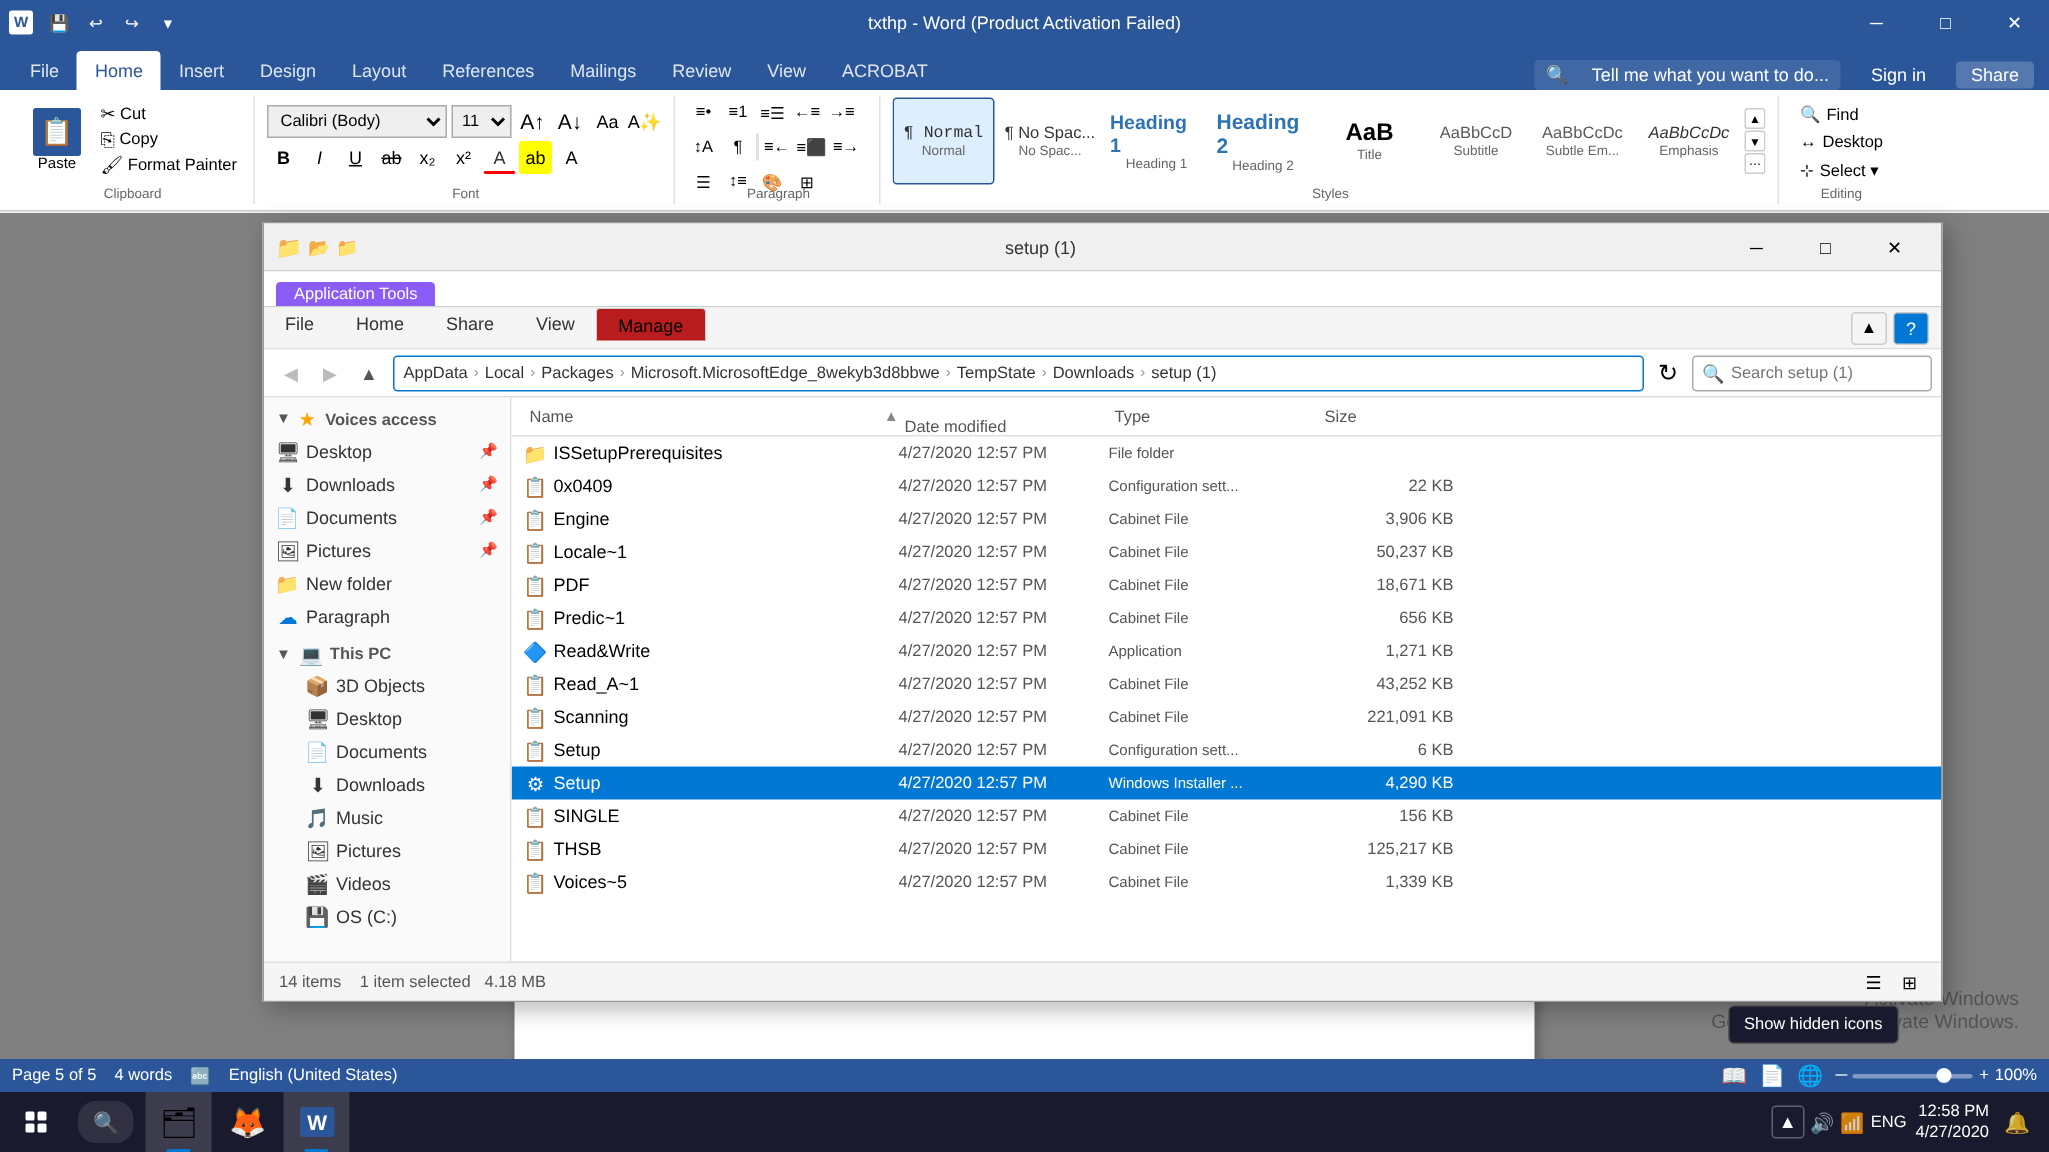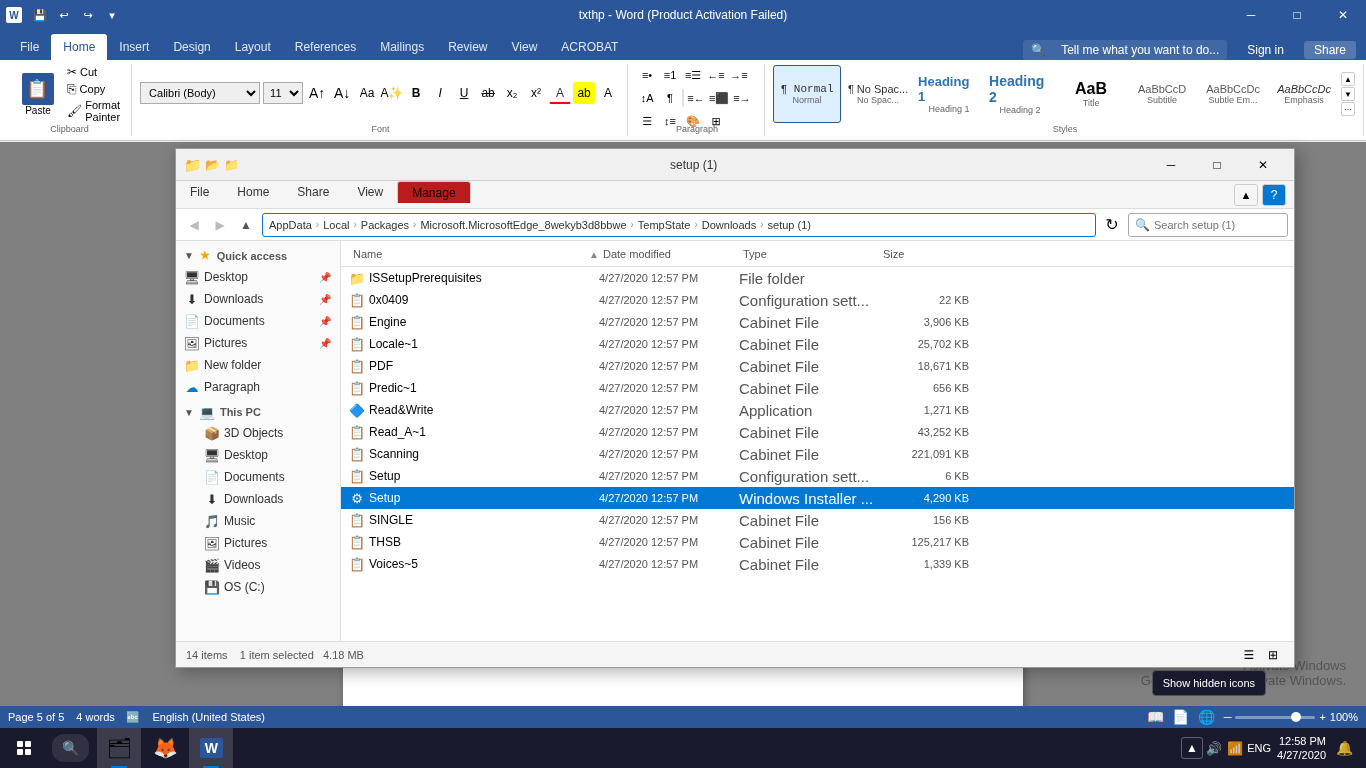--- a/index.html
+++ b/index.html
@@ -39,21 +39,21 @@
     .ribbon-group-content { display: flex; align-items: center; gap: 2px; flex: 1; padding-bottom: 14px; }
 
     
     .paste-btn { display: flex; flex-direction: column; align-items: center; padding: 4px 8px; cursor: pointer; border-radius: 3px; }
     .paste-icon { width: 32px; height: 32px; background: #2b579a; border-radius: 2px; display: flex; align-items: center; justify-content: center; color: #fff; font-size: 18px; }
     .clipboard-sub { display: flex; flex-direction: column; gap: 1px; }
     .sub-btn { display: flex; align-items: center; gap: 3px; padding: 1px 3px; font-size: 11px; cursor: pointer; border-radius: 2px; }
     .sub-btn .icon { font-size: 12px; }
 
     
-    .font-controls { display: flex; flex-direction: row; gap: 2px; }
+    .font-controls { display: flex; flex-direction: column; gap: 2px; }
     .font-row1 { display: flex; gap: 3px; align-items: center; }
     .font-select { width: 120px; height: 22px; border: 1px solid #ababab; font-size: 11px; padding: 0 4px; }
     .font-size-select { width: 40px; height: 22px; border: 1px solid #ababab; font-size: 11px; padding: 0 2px; }
     .font-row2 { display: flex; gap: 2px; align-items: center; }
     .fmt-btn { width: 22px; height: 22px; border: 1px solid transparent; border-radius: 2px; display: flex; align-items: center; justify-content: center; font-size: 12px; cursor: pointer; }
     .fmt-btn.bold { font-weight: bold; }
     .fmt-btn.italic { font-style: italic; }
     .fmt-btn.underline { text-decoration: underline; }
 
     
@@ -138,31 +138,31 @@
     .nav-item { display: flex; align-items: center; gap: 4px; padding: 3px 8px; font-size: 12px; cursor: pointer; color: #333; }
     .nav-item .nav-icon { width: 16px; height: 16px; flex-shrink: 0; display: flex; align-items: center; justify-content: center; font-size: 13px; }
     .nav-item .pin-icon { margin-left: auto; color: #888; font-size: 10px; }
 
     
     .file-list { flex: 1; display: flex; flex-direction: column; overflow: hidden; }
     .file-list-header { display: flex; align-items: center; background: #fff; border-bottom: 1px solid #e0e0e0; padding: 0 8px; height: 26px; flex-shrink: 0; }
     .col-sort-arrow { position: absolute; right: 0; top: 50%; transform: translateY(-50%); color: #888; font-size: 10px; }
     .col-header { display: flex; align-items: center; font-size: 11px; color: #555; cursor: pointer; padding: 0 4px; height: 26px; position: relative; }
     .col-name { width: 250px; }
-    .col-date { width: 140px; }
+    .col-date { width: 140px; align-items: flex-end; }
     .col-type { width: 140px; }
     .col-size { width: 90px; text-align: right; }
     .file-rows { flex: 1; overflow-y: auto; }
     .file-row { display: flex; align-items: center; padding: 0 8px; height: 22px; cursor: pointer; font-size: 12px; }
     .file-row.selected { background: #0078d4; color: #fff; }
     .file-row.selected .file-type, .file-row.selected .file-date, .file-row.selected .file-size { color: #fff; }
     .file-name-cell { width: 250px; display: flex; align-items: center; gap: 4px; }
     .file-icon { width: 16px; height: 16px; flex-shrink: 0; display: flex; align-items: center; justify-content: center; font-size: 13px; }
     .file-date { width: 140px; color: #555; font-size: 11px; }
-    .file-type { width: 140px; color: #555; font-size: 15px; }
+    .file-type { width: 140px; color: #555; font-size: 10px; }
     .file-size { width: 90px; text-align: right; color: #555; font-size: 11px; }
 
     
     .nav-pane::-webkit-scrollbar { width: 6px; }
     .nav-pane::-webkit-scrollbar-track { background: #f0f0f0; }
     .nav-pane::-webkit-scrollbar-thumb { background: #ccc; border-radius: 3px; }
     .file-rows::-webkit-scrollbar { width: 8px; }
     .file-rows::-webkit-scrollbar-track { background: #f0f0f0; }
     .file-rows::-webkit-scrollbar-thumb { background: #ccc; border-radius: 4px; }
 
@@ -415,20 +415,23 @@
       <span style="font-size:12px;color:#555;">📁</span>
     </div>
     <div class="explorer-title-text">setup (1)</div>
     <div class="explorer-window-controls">
       <div class="win-ctrl">─</div>
       <div class="win-ctrl">□</div>
       <div class="win-ctrl close">✕</div>
     </div>
   </div>
 
+  <div class="app-tools-bar">
+    <div class="app-tools-label">Application Tools</div>
+  </div>
 
   <div style="background:#f5f5f5;border-bottom:1px solid #ddd;display:flex;height:28px;">
     <div class="exp-tab">File</div>
     <div class="exp-tab">Home</div>
     <div class="exp-tab">Share</div>
     <div class="exp-tab">View</div>
     <div class="exp-tab active">Manage</div>
     <div style="margin-left:auto;padding-right:8px;display:flex;align-items:center;gap:4px;">
       <div style="width:24px;height:22px;border:1px solid #ccc;border-radius:3px;display:flex;align-items:center;justify-content:center;font-size:11px;cursor:pointer;">▲</div>
       <div style="width:24px;height:22px;border:1px solid #ccc;border-radius:3px;display:flex;align-items:center;justify-content:center;font-size:12px;cursor:pointer;background:#0078d4;color:#fff;">?</div>
@@ -462,21 +465,21 @@
       <input type="text" placeholder="Search setup (1)" style="">
     </div>
   </div>
 
   <div class="explorer-body">
 
     <div class="nav-pane">
       <div class="nav-item" style="font-size:11px;font-weight:600;color:#555;padding:4px 8px;">
         <span style="font-size:10px;margin-right:2px;">▼</span>
         <span style="color:#ffa500;margin-right:3px;">★</span>
-        <span>Quick access</span>
+        <span>Voices access</span>
       </div>
       <div class="nav-item">
         <span class="nav-icon">🖥</span>
         <span>Desktop</span>
         <span class="pin-icon">📌</span>
       </div>
       <div class="nav-item">
         <span class="nav-icon">⬇</span>
         <span>Downloads</span>
         <span class="pin-icon">📌</span>
@@ -591,21 +594,21 @@
     <div class="file-type">Cabinet File</div>
     <div class="file-size">3,906 KB</div>
   </div>
           <div class="file-row">
     <div class="file-name-cell">
       <span class="file-icon">📋</span>
       <span>Locale~1</span>
     </div>
     <div class="file-date">4/27/2020 12:57 PM</div>
     <div class="file-type">Cabinet File</div>
-    <div class="file-size">25,702 KB</div>
+    <div class="file-size">50,237 KB</div>
   </div>
           <div class="file-row">
     <div class="file-name-cell">
       <span class="file-icon">📋</span>
       <span>PDF</span>
     </div>
     <div class="file-date">4/27/2020 12:57 PM</div>
     <div class="file-type">Cabinet File</div>
     <div class="file-size">18,671 KB</div>
   </div>

